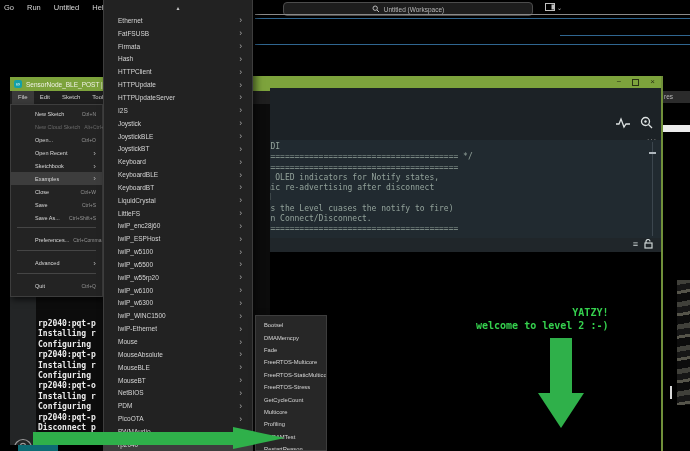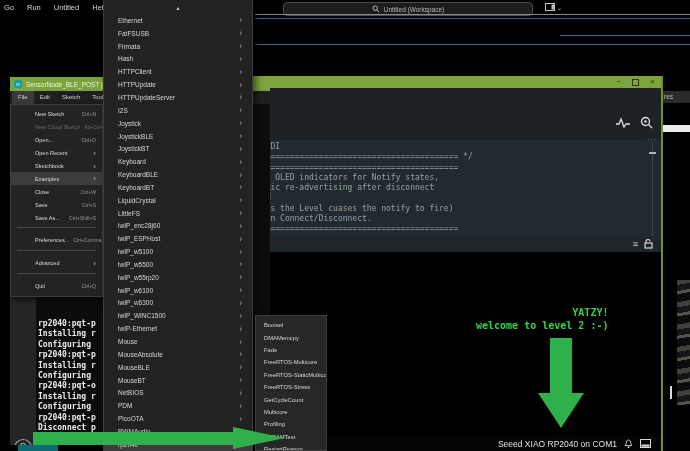--- a/index.html
+++ b/index.html
@@ -179,31 +179,20 @@
         </svg>
       </div>
     </div>
 
     <div class="bw-serial">
       <div class="ser-minus mono">-1</div>
       <div class="ser-green mono"><span>YATZY!</span>
 <span>welcome to level 2 :-)</span></div>
     </div>
 
-    <div class="bw-status">
-      <span>Seeed XIAO RP2040 on COM1</span>
-      <svg width="9" height="10" viewBox="0 0 9 10">
-        <path d="M4.5 1 C2.8 1 2.2 2.6 2.2 4.4 L1.2 6.6 H7.8 L6.8 4.4 C6.8 2.6 6.2 1 4.5 1 Z" fill="none" stroke="#d8d8d8" stroke-width="0.9"></path>
-        <circle cx="4.5" cy="8.2" r="0.9" fill="#d8d8d8"></circle>
-      </svg>
-      <svg width="11" height="9" viewBox="0 0 11 9">
-        <rect x="0.5" y="0.5" width="10" height="8" fill="none" stroke="#d8d8d8" stroke-width="1"></rect>
-        <rect x="1.5" y="5.5" width="8" height="2.2" fill="#d8d8d8"></rect>
-      </svg>
-    </div>
   </div>
 
   <div class="sw">
     <div class="sw-title">
       <span class="sw-appicon">∞</span>
       <span>SensorNode_BLE_POST | Arduino IDE</span>
     </div>
     <div class="sw-menubar">
         <span class="mb-item active">File</span>
         <span class="mb-item">Edit</span>

